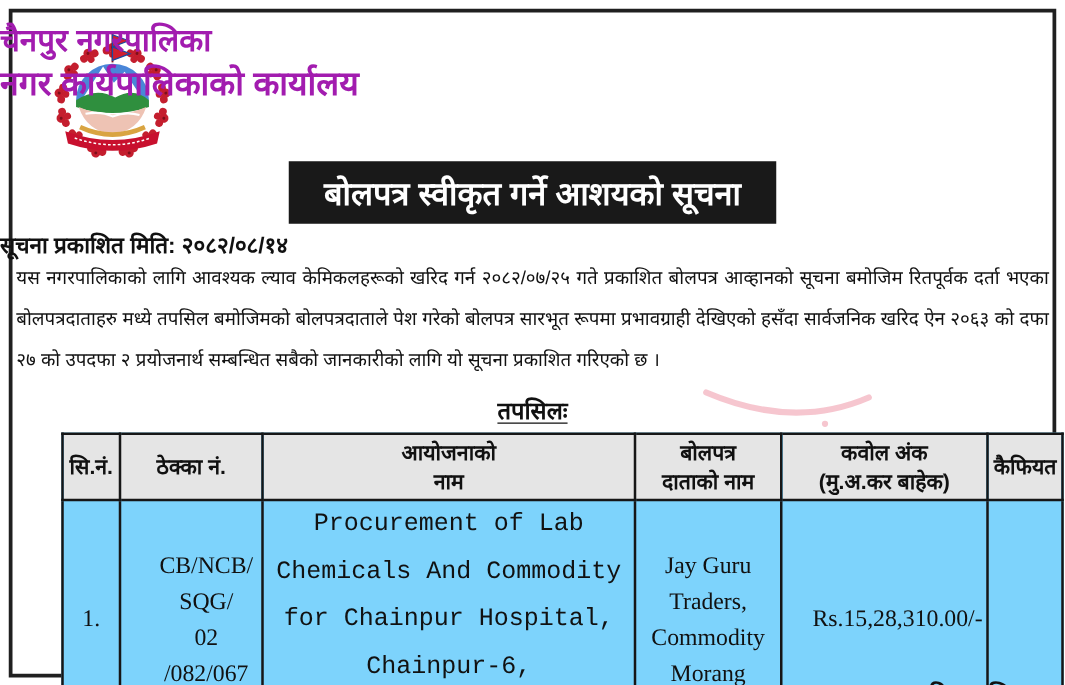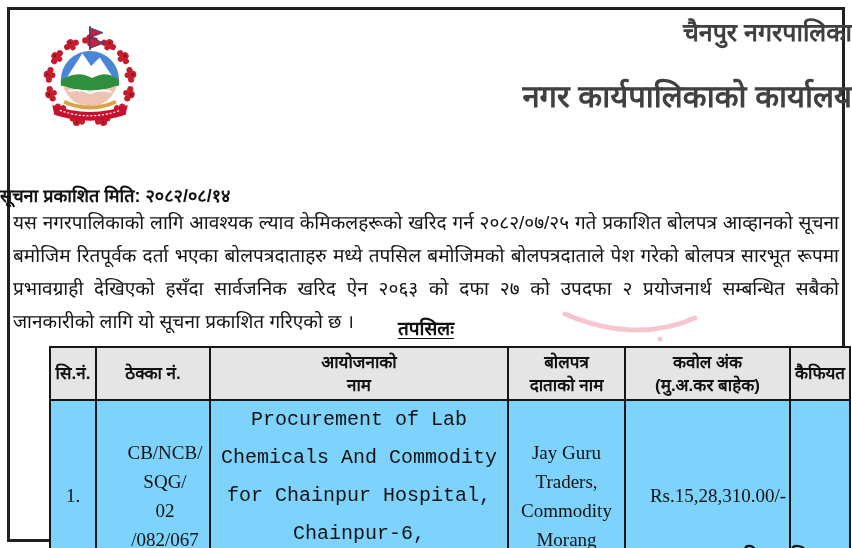--- a/index.html
+++ b/index.html
@@ -3,31 +3,31 @@
 <meta charset="utf-8">
 <style>
   * { box-sizing: border-box; margin: 0; padding: 0; }
   html,body { width: 852px; height: 548px; background: #ffffff; }
   body { font-family: "Liberation Sans", sans-serif; color: #111; position: relative; overflow: hidden; }
   .sheet { position: absolute; inset: 0; background: #fff; }
   .border-frame { position: absolute; left: 7px; top: 7px; right: 7px; bottom: 6px; border: 3px solid #202020; pointer-events: none; }
 
   
   .emblem { position: absolute; left: 36px; top: 24px; width: 108px; height: 108px; }
-  .title-line { position: absolute; left: 0; width: 100%; text-align: right; font-weight: bold; color: #404040; }
+  .title-line { position: absolute; left: 0; width: 100%; text-align: left; font-weight: bold; color: #a21caf; }
   .t1 { top: 14px;  font-size: 25px; }
-  .t2 { top: 47px;  font-size: 31px; margin-top: 27px; }
+  .t2 { top: 47px;  font-size: 27px; }
   .t3 { top: 94px;  font-size: 22px; }
 
   .banner-wrap { position: absolute; top: 129px; left: 0; width: 100%; text-align: center; }
   .banner { display: inline-block; background: #191919; color: #ffffff; font-weight: bold; font-size: 26px; padding: 7px 28px; }
 
   .date-line { position: absolute; top: 183px; left: 0; width: 100%; text-align: left; font-weight: bold; font-size: 18px; }
 
-  .paragraph { position: absolute; top: 206px; left: 13px; right: 13px; font-size: 19px; line-height: 33px; text-align: justify; z-index: 2; }
+  .paragraph { position: absolute; top: 206px; left: 13px; right: 13px; font-size: 15px; line-height: 33px; text-align: justify; z-index: 2; }
 
   
   .watermark { position: absolute; top: 258px; left: 332px; z-index: 1; font-weight: bold; font-size: 52px; letter-spacing: 3px; white-space: nowrap; }
   .wm1 { color: rgba(130,178,226,0.50); }
   .wm2 { color: rgba(236,128,148,0.48); }
   .wm-swoosh { position: absolute; top: 306px; left: 560px; z-index: 1; }
 
   .tapsil { position: absolute; top: 315px; left: 0; width: 100%; text-align: center; font-weight: bold; font-size: 19px; z-index: 2; }
   .tapsil span { text-decoration: underline; text-underline-offset: 3px; }
 
@@ -97,20 +97,23 @@
     <path d="M22 80 Q50 90 78 80" stroke="#ffffff" stroke-width="1.1" fill="none" stroke-dasharray="2 1.6"></path>
 
     <line x1="50" y1="2" x2="50" y2="24" stroke="#7a1420" stroke-width="1.4"></line>
     <path d="M50 3.5 L62 8 L50 12.5 Z" fill="#d01f2e" stroke="#1b4aa0" stroke-width="0.9"></path>
     <path d="M50 12.5 L63 17.5 L50 22.5 Z" fill="#d01f2e" stroke="#1b4aa0" stroke-width="0.9"></path>
   </svg>
 
   <div class="title-line t1">चैनपुर नगरपालिका</div>
   <div class="title-line t2">नगर कार्यपालिकाको कार्यालय</div>
 
+  <div class="banner-wrap">
+    <span class="banner">बोलपत्र स्वीकृत गर्ने आशयको सूचना</span>
+  </div>
 
   <div class="date-line">सूचना प्रकाशित मिति: २०८२/०८/१४</div>
 
   <div class="paragraph">यस नगरपालिकाको लागि आवश्यक ल्याव केमिकलहरूको खरिद गर्न २०८२/०७/२५ गते प्रकाशित बोलपत्र आव्हानको सूचना बमोजिम रितपूर्वक दर्ता भएका बोलपत्रदाताहरु मध्ये तपसिल बमोजिमको बोलपत्रदाताले पेश गरेको बोलपत्र सारभूत रूपमा प्रभावग्राही देखिएको हसँदा सार्वजनिक खरिद ऐन २०६३ को दफा २७ को उपदफा २ प्रयोजनार्थ सम्बन्धित सबैको जानकारीको लागि यो सूचना प्रकाशित गरिएको छ ।</div>
 
   <div class="tapsil">
     <span>तपसिलः</span>
   </div>
 
   <div class="table-wrap">

